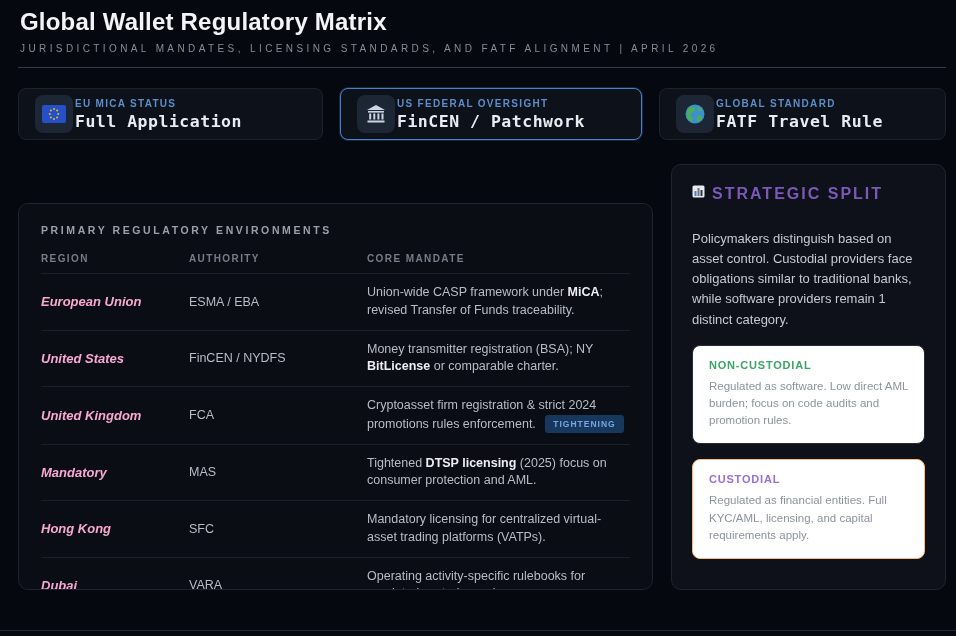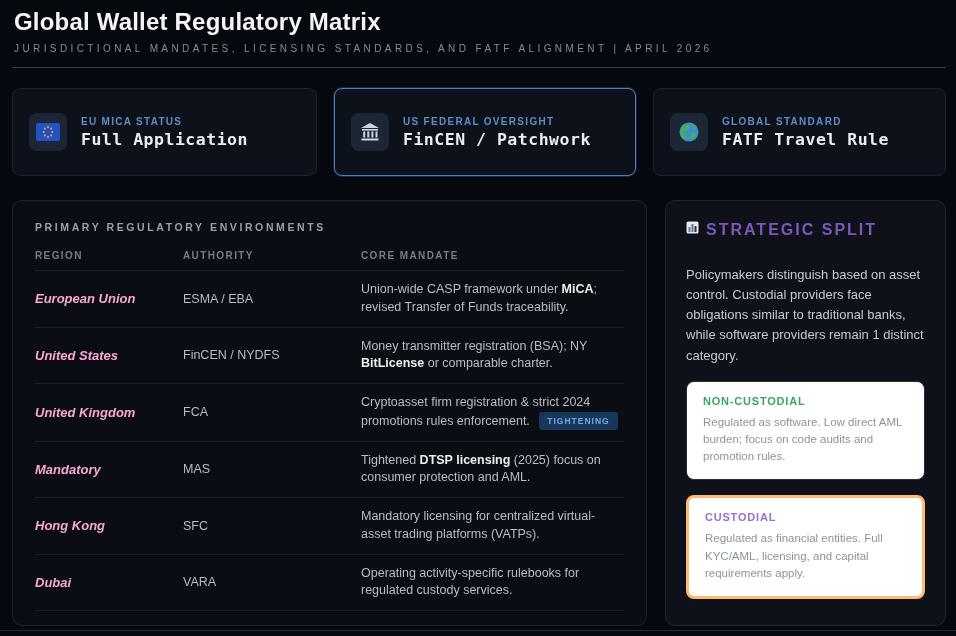--- a/index.html
+++ b/index.html
@@ -2,49 +2,49 @@
 <html><head>
 <meta charset="utf-8">
 <style>
   * { margin:0; padding:0; box-sizing:border-box; }
   html,body { width:956px; height:636px; overflow:hidden; }
   body {
     background:#05080e;
     font-family:"Liberation Sans", sans-serif;
     color:#c4c9d2;
   }
-  .page { width:956px; height:636px; padding:6px 10px 0 12px; position:relative; }
+  .page { width:956px; height:636px; padding:6px 10px 0 18px; position:relative; }
 
   
   .header { padding:2px 2px 0 2px; border-bottom:1px solid #343b47; padding-bottom:13px; }
   .title { font-size:24px; font-weight:bold; color:#f2f4f7; letter-spacing:0.2px; }
   .subtitle { margin-top:7px; font-size:10px; font-weight:normal; letter-spacing:3.4px; color:#868c97; }
 
   
   .cards { margin-top:20px; display:grid; grid-template-columns:305px 302px 1fr; gap:17px; }
   .card {
-    height:88px; background:#0d1119; border:1px solid #1c232e; border-radius:8px;
-    display:flex; align-items:center; gap:14px; padding:0 16px;
+    height:52px; background:#0d1119; border:1px solid #1c232e; border-radius:8px;
+    display:flex; align-items:center; gap:2px; padding:0 16px;
   }
   .card.highlighted { border-color:#4b7fc6; box-shadow:0 0 0 1px rgba(75,127,198,0.25); }
   .icon-tile {
     width:38px; height:38px; background:#1d2634; border-radius:8px; flex:0 0 auto;
     display:flex; align-items:center; justify-content:center;
   }
   .card-label { font-size:10px; font-weight:bold; letter-spacing:1.3px; color:#5d8ec9; }
   .card-value {
     margin-top:3px; font-family:"DejaVu Sans Mono", monospace;
     font-size:16.5px; font-weight:bold; color:#e9ecf0; letter-spacing:0.5px;
   }
 
   
   .main { margin-top:24px; display:grid; grid-template-columns:635px 1fr; gap:18px; height:426px; }
   .panel {
     background:#0a0d14; border:1px solid #1e242e; border-radius:10px;
-    padding:20px 22px; overflow:hidden;
+    padding:20px 22px; overflow:hidden;margin-top:39px;
   }
   .section-title { font-size:10.5px; font-weight:bold; letter-spacing:2.6px; color:#9aa0aa; }
 
   
   .thead { margin-top:17px; display:grid; grid-template-columns:148px 178px 1fr; padding-bottom:9px; }
   .th { font-size:10px; font-weight:bold; letter-spacing:1.4px; color:#767d88; }
   .tbody { border-bottom:1px solid #1a202a; }
   .row { display:grid; grid-template-columns:148px 178px 1fr; border-top:1px solid #1a202a; padding:10px 0; min-height:54px; align-items:center; }
   .cell.region { font-size:13px; font-weight:bold; color:#f9a8d4;font-style:italic; }
   .cell.authority { font-size:12.5px; color:#b7bcc5; }
@@ -55,21 +55,21 @@
     letter-spacing:1px; padding:3px 8px; border-radius:3px; margin-left:6px; vertical-align:1px;
     white-space:nowrap;
   }
 
   
   .sidebar { background:#0e1119; border:1px solid #1f2530; border-radius:10px; padding:20px; overflow:hidden; }
   .sidebar-title { display:flex; align-items:flex-start; gap:7px; font-size:16px; font-weight:bold; letter-spacing:2px; color:#7b59b9; }
   .sidebar-para { margin-top:26px; font-size:13px; color:#c4c9d2; line-height:1.55; }
   .split-box { margin-top:15px; border-radius:8px; padding:13px 16px 14px 16px; background:#ffffff; }
   .split-box.non-custodial { border:1px solid #262d38; }
-  .split-box.custodial { border:3px solid #fdba74; }
+  .split-box.custodial { border:1px solid #fdba74; }
   .split-title { font-size:11px; font-weight:bold; letter-spacing:0.8px; }
   .split-box.non-custodial .split-title { color:#3ca465; }
   .split-box.custodial .split-title { color:#9a6fd0; }
   .split-text { margin-top:7px; font-size:11.5px; color:#8d939e; line-height:1.5; }
 
   
   .footer-divider { position:absolute; left:0; right:0; bottom:5px; border-top:1px solid #272d38; }
 </style>
 </head>
 <body>

